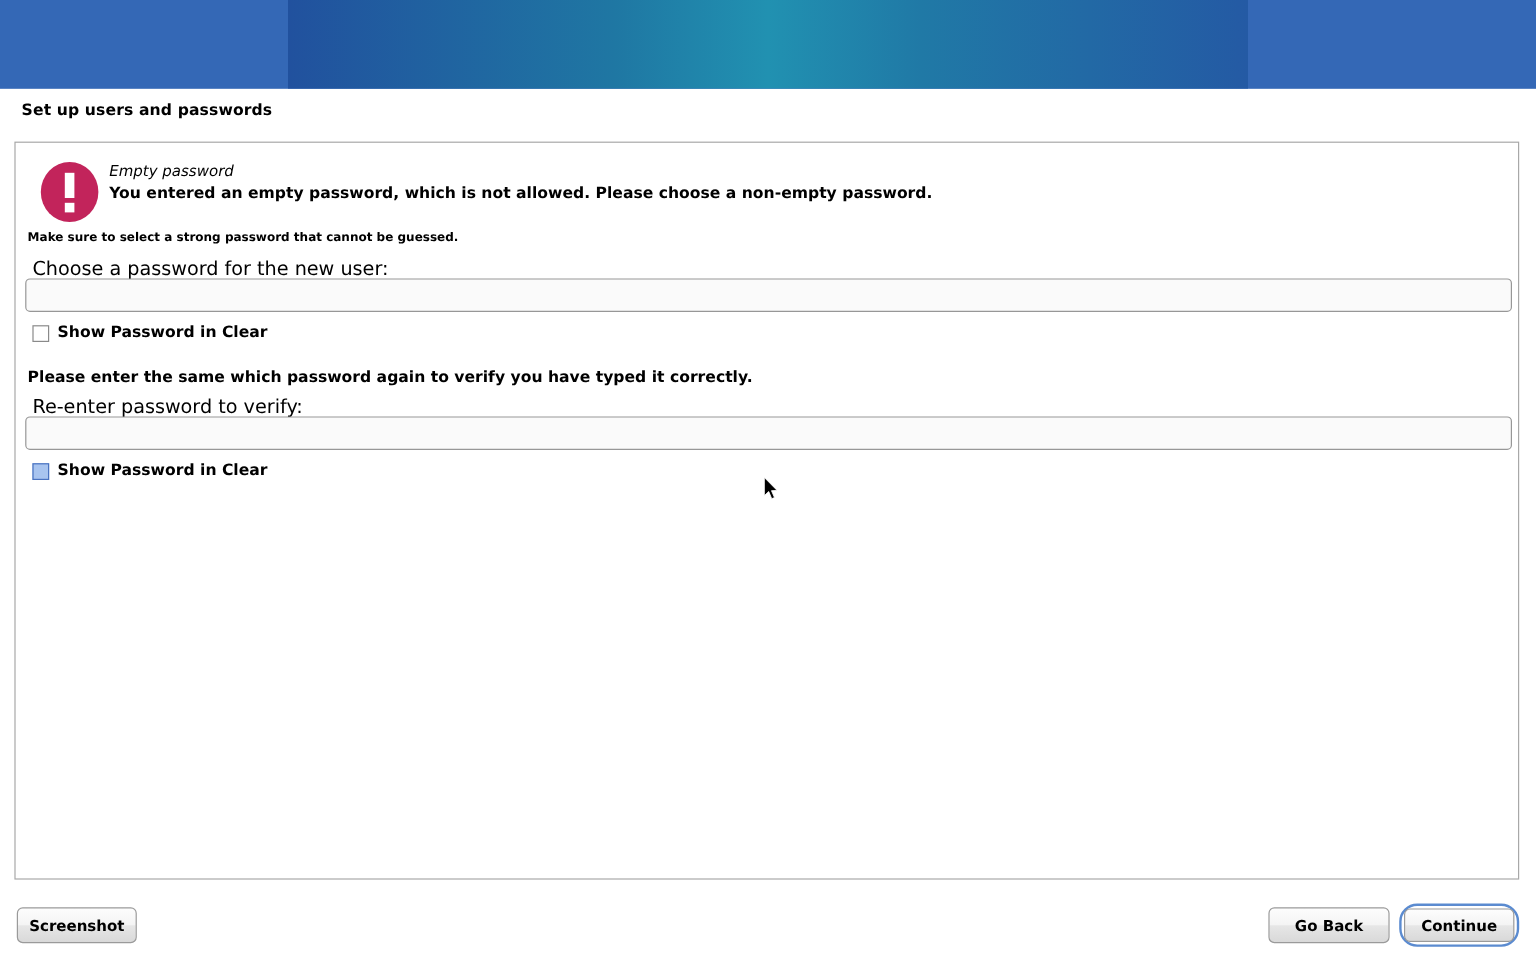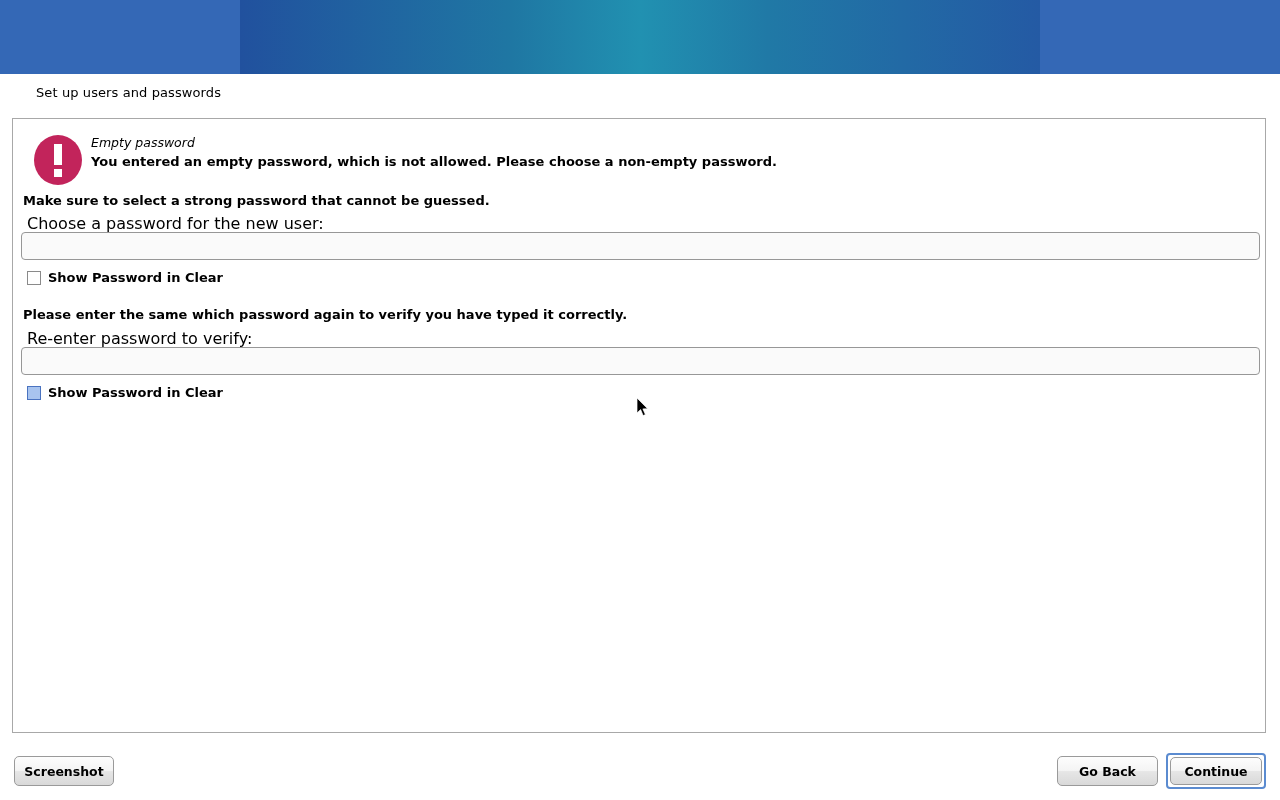--- a/index.html
+++ b/index.html
@@ -41,24 +41,24 @@
     position: absolute;
     left: 583px;
     top: 8px;
     width: 113px;
     height: 58px;
   }
 
   
   .page-title {
     position: absolute;
-    left: 36px;
+    left: 18px;
     top: 85px;
     font-size: 13px;
-    font-weight: normal;
+    font-weight: bold;
     letter-spacing: 0.1px;
   }
 
   
   .panel {
     position: absolute;
     left: 12px;
     top: 118px;
     width: 1254px;
     height: 615px;
@@ -119,21 +119,21 @@
   .form-area {
     position: absolute;
     left: 0px;
     top: 74px;
     width: 1254px;
   }
   .strong-hint {
     position: absolute;
     left: 10px;
     top: 0px;
-    font-size: 13px;
+    font-size: 10px;
     font-weight: bold;
   }
   .field-label {
     position: absolute;
     font-size: 16px;
   }
   .label-pw1 { left: 14px; top: 21px; }
   .label-pw2 { left: 14px; top: 136px; }
 
   .verify-hint {
@@ -211,21 +211,21 @@
   .btn-goback     { left: 1057px; top: 756px; width: 101px; }
 
   .btn-continue-wrap {
     position: absolute;
     left: 1166px;
     top: 753px;
     width: 100px;
     height: 36px;
     box-sizing: border-box;
     border: 2px solid #5b8bd0;
-    border-radius: 4px;
+    border-radius: 15px;
     background: #ffffff;
     padding: 1px;
   }
   .btn-continue {
     position: absolute;
     left: 2px; top: 2px;
     width: 92px;
     height: 28px;
   }
 

